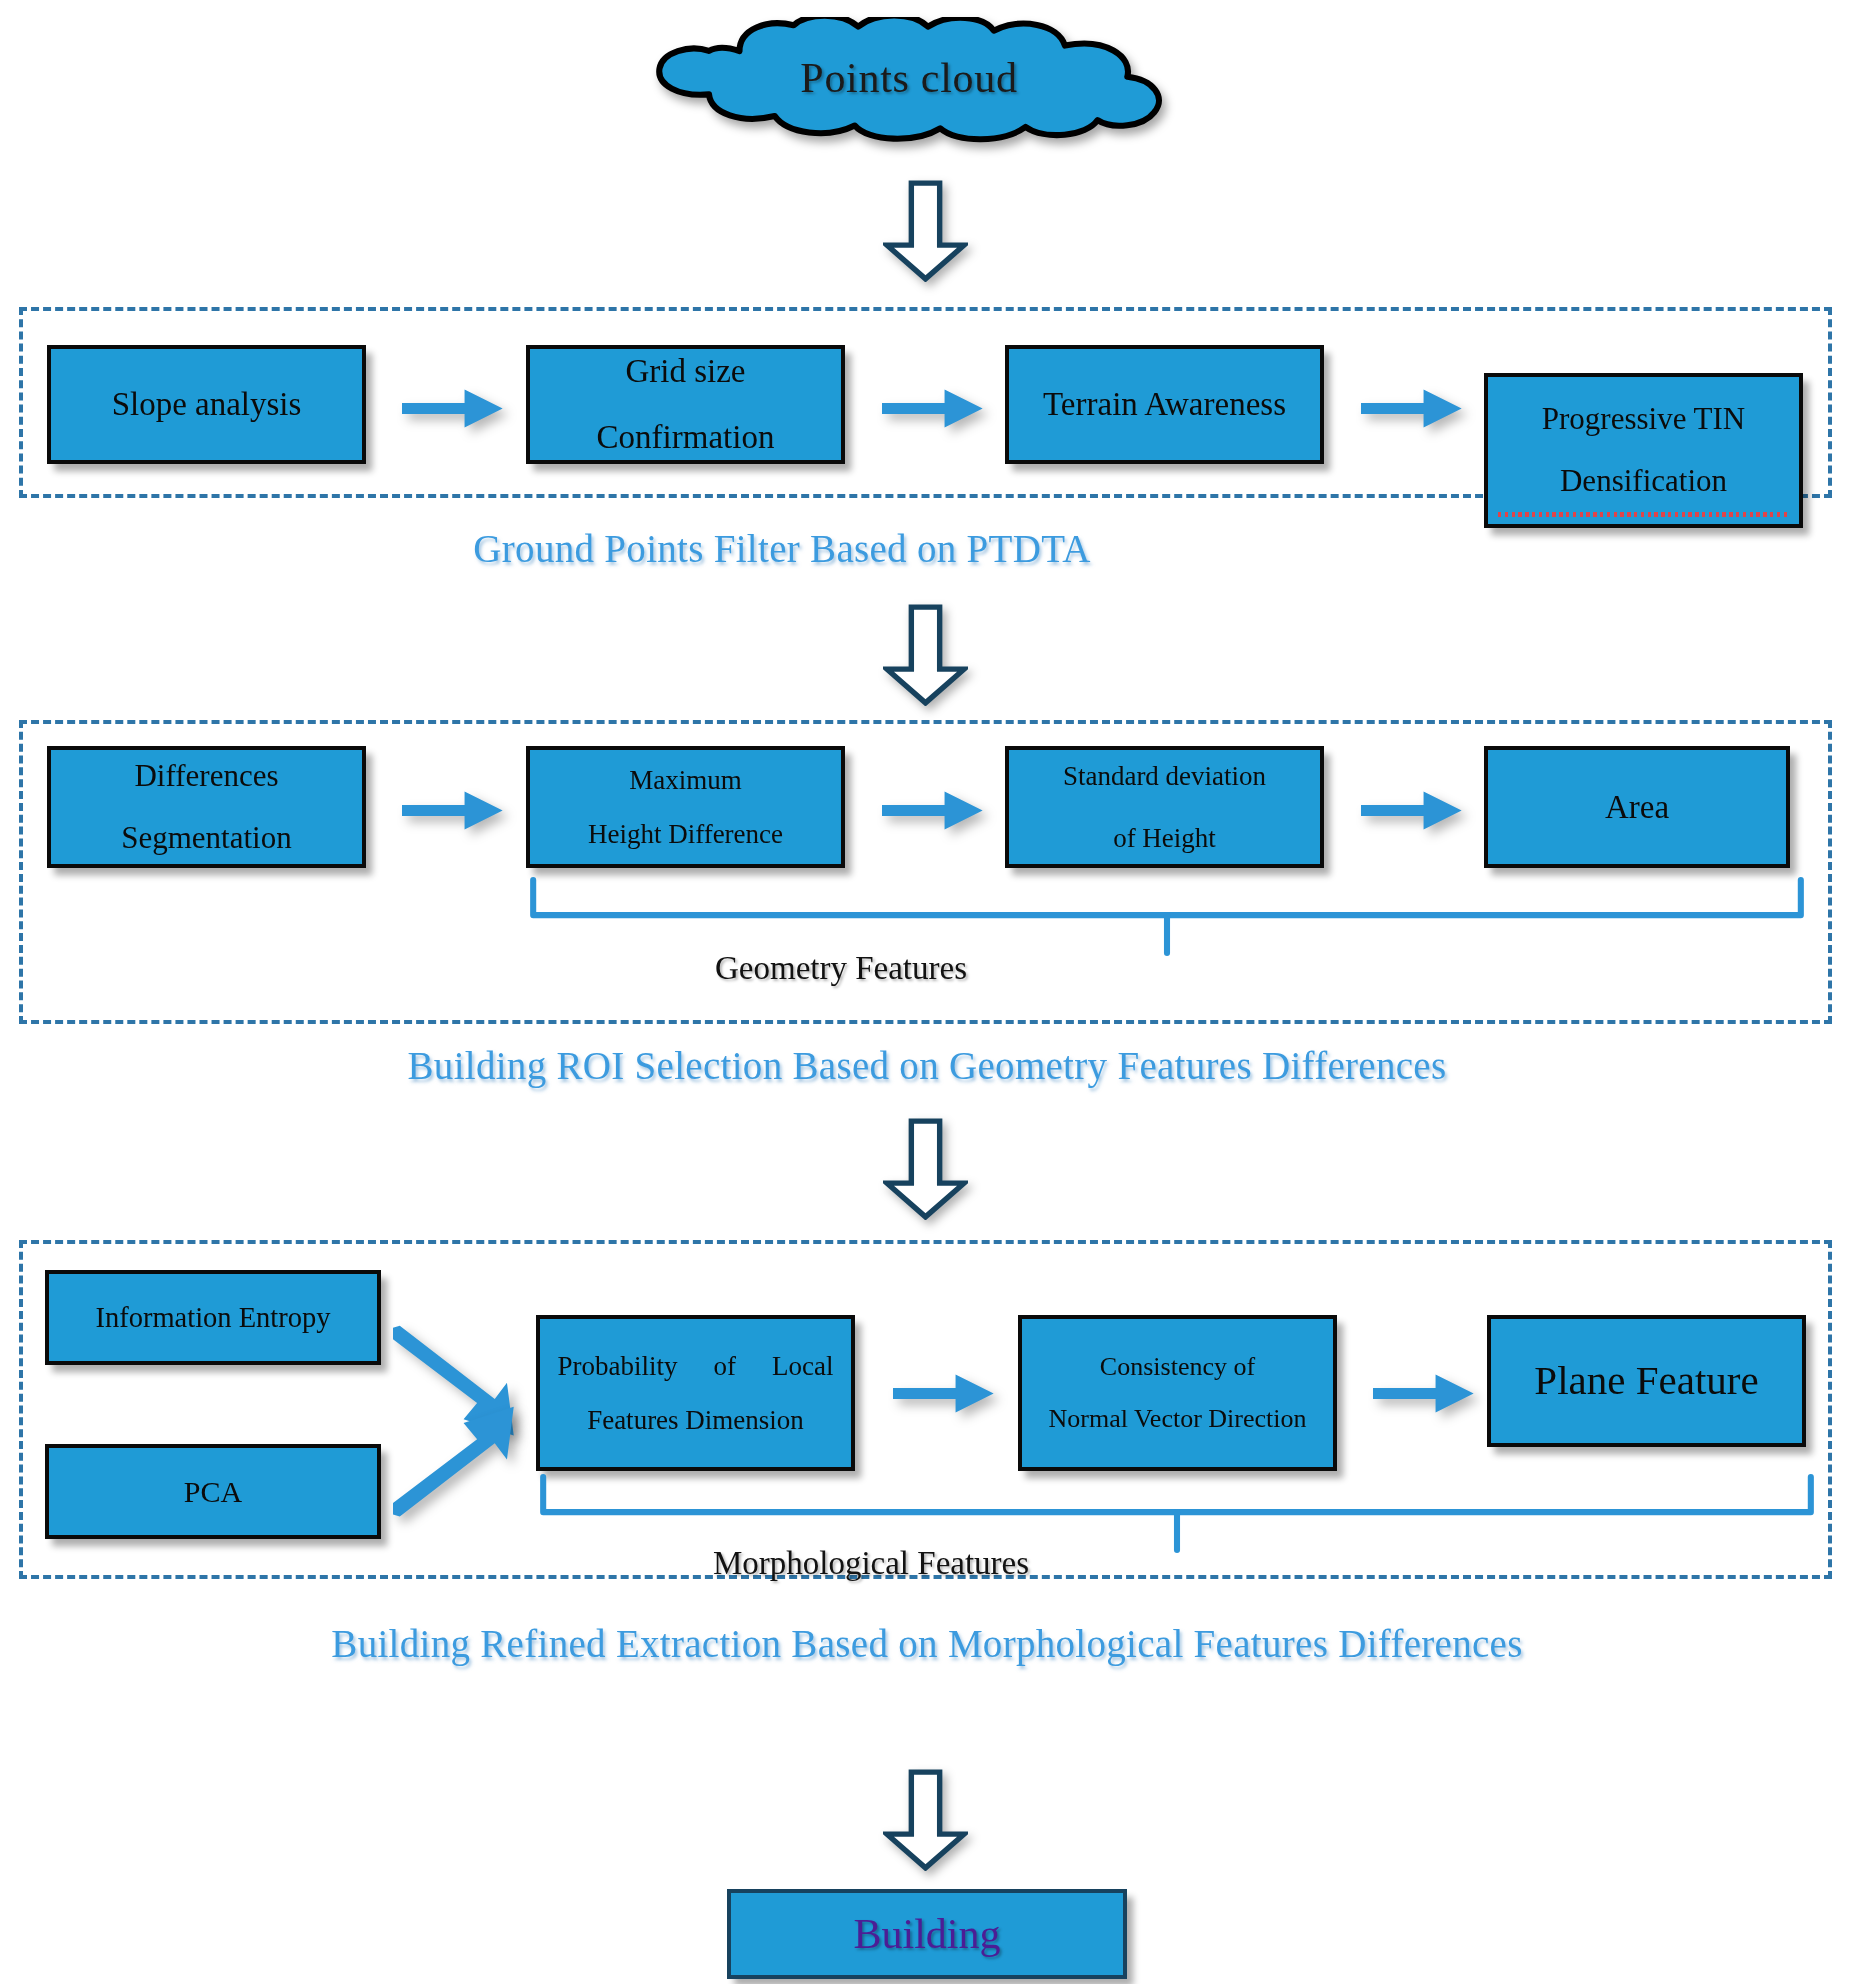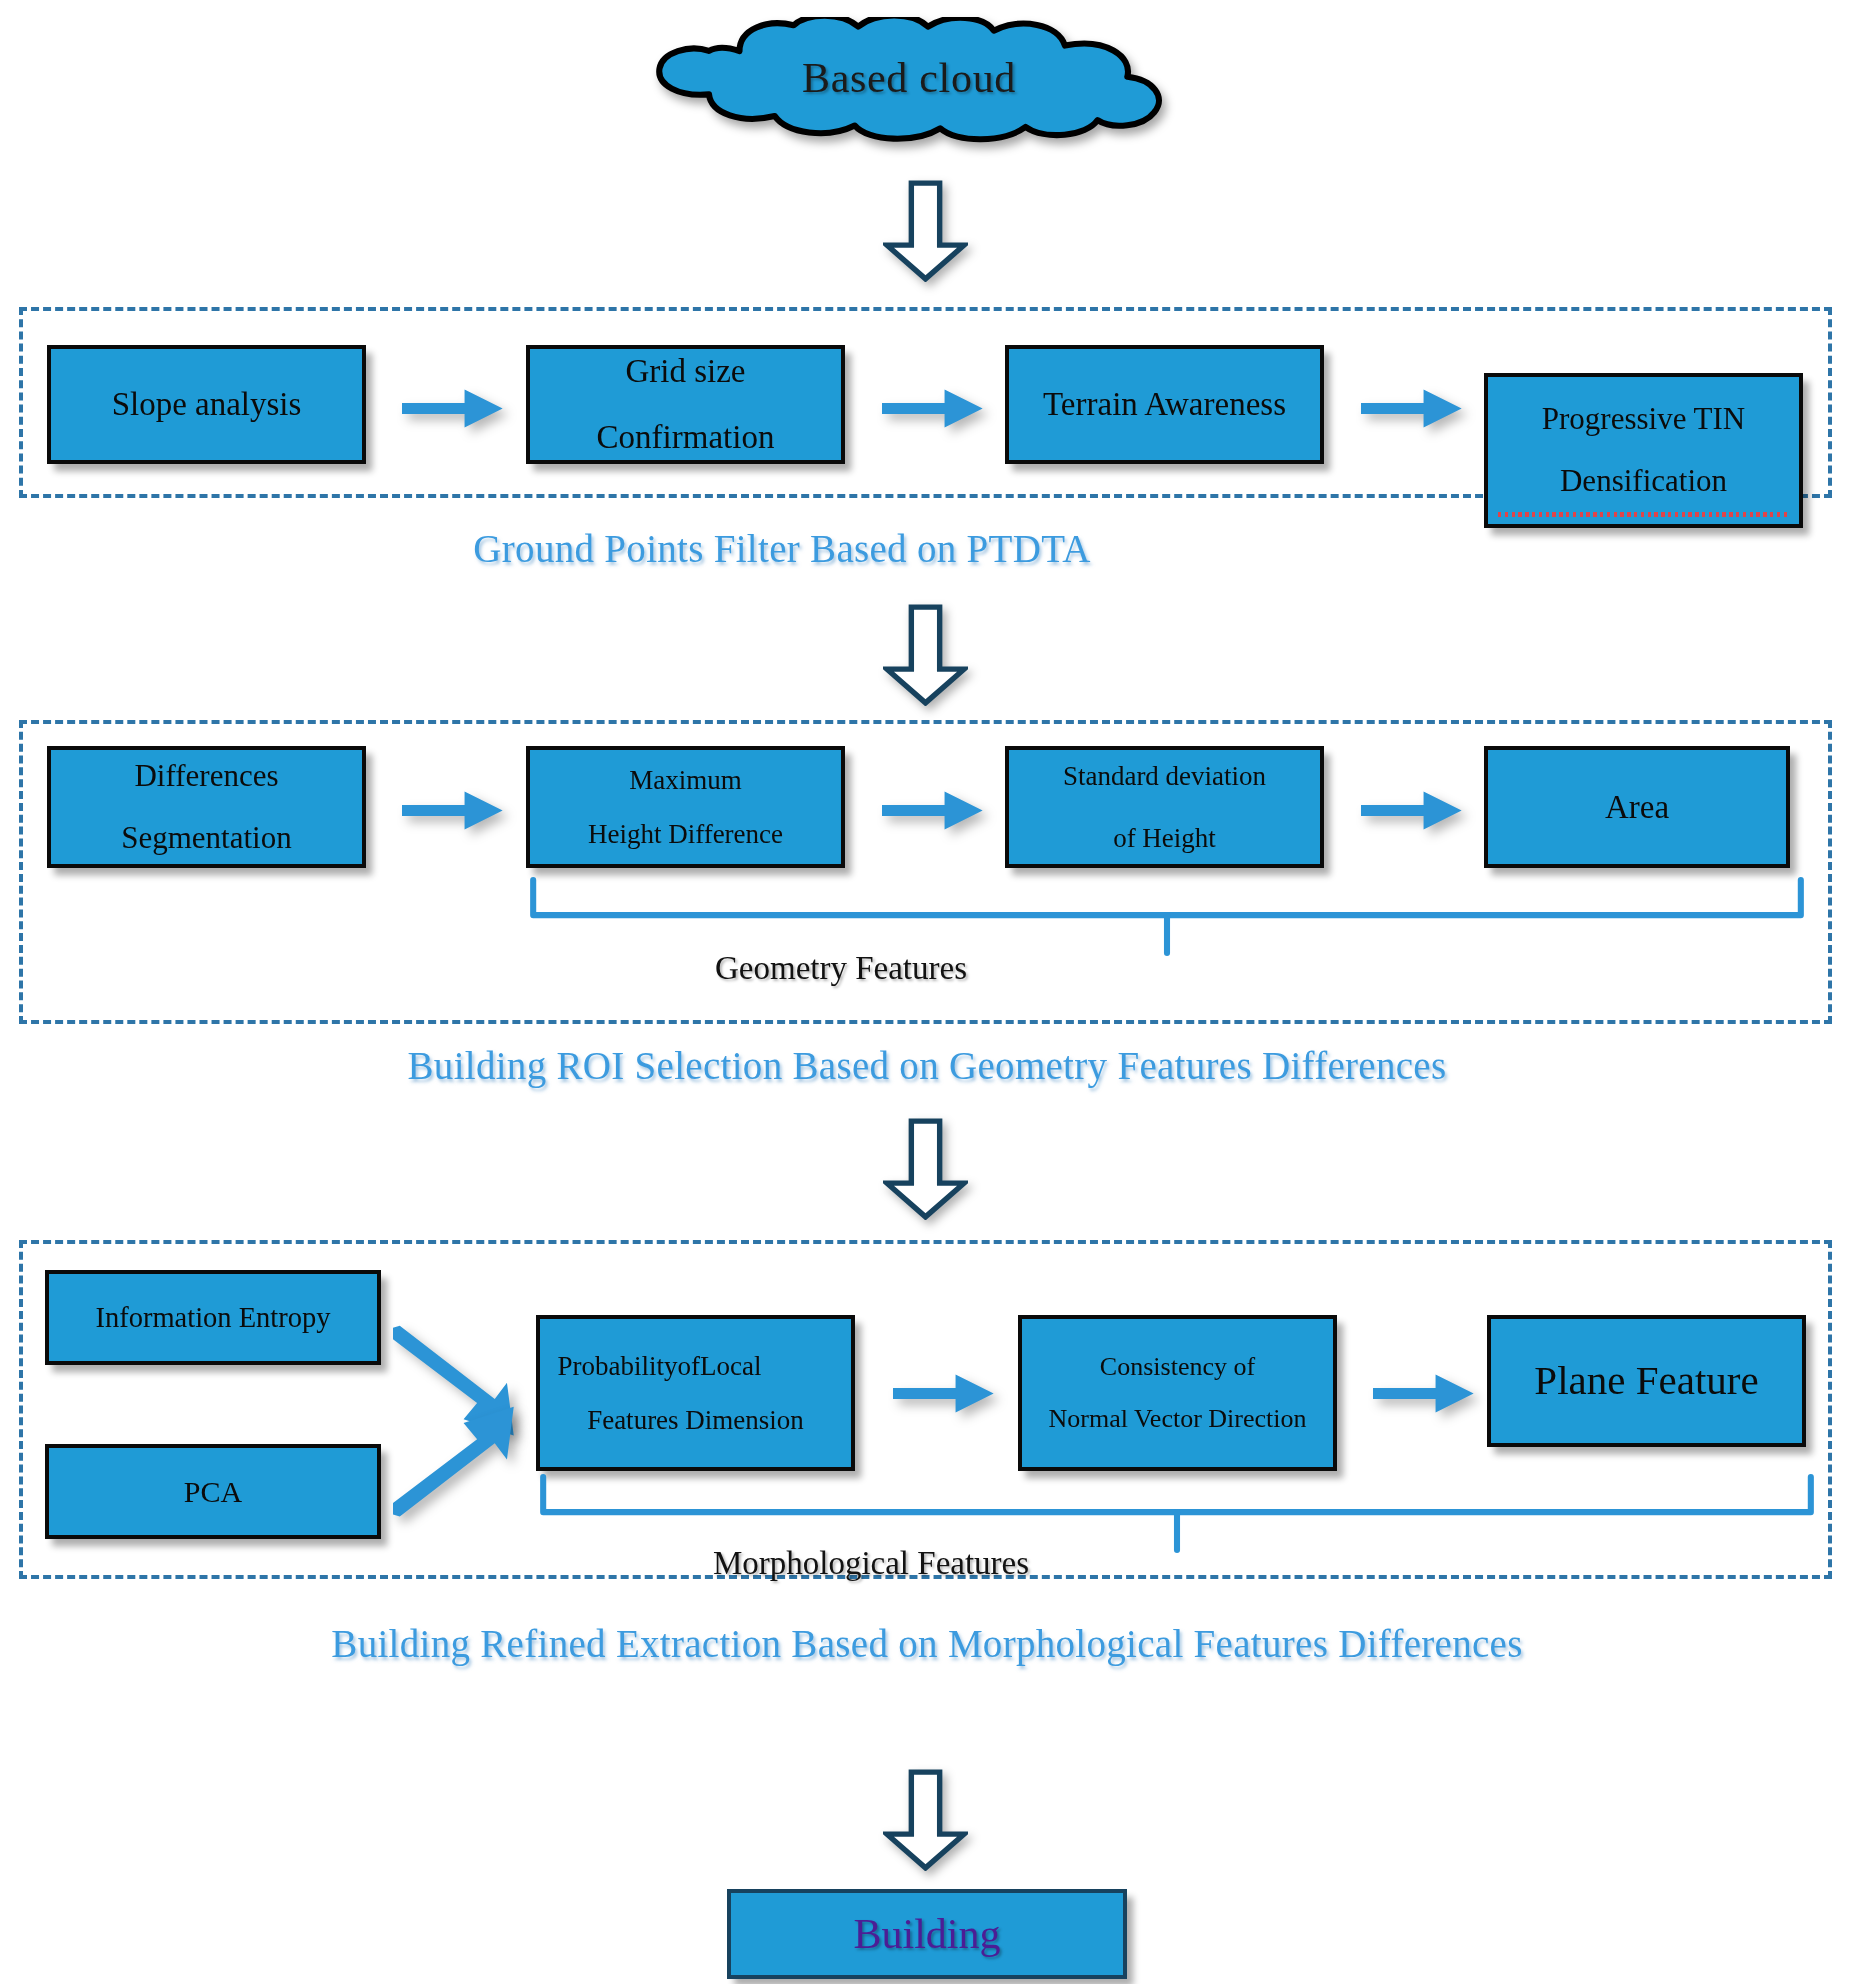--- a/index.html
+++ b/index.html
@@ -42,21 +42,21 @@
     box-shadow:6.8px 7.5px 6.8px rgba(0,0,0,.32);
     display:flex;flex-direction:column;
     align-items:center;justify-content:center;
     text-align:center;
     color:#0b0b0b;
     line-height:1.05;
   }
   .pbox .ln{display:block;width:100%;}
   .pbox.two .ln:first-child{margin-bottom:.95em;}
   .pbox.spread .ln:first-child{
-    display:flex;justify-content:flex-start;
+    display:flex;justify-content:space-between;
     padding:0 17.6px;box-sizing:border-box;
   }
   .pbox .sp{display:inline-block;}
   .wavy{
     position:absolute;left:9.5px;right:9.5px;bottom:6.8px;height:5.4px;
     background:repeating-linear-gradient(90deg,#e0444a 0 3.4px,transparent 3.4px 6.8px);
   }
 
   
   .sarrow{position:absolute;}
@@ -100,21 +100,21 @@
     <svg width="678" height="129" viewBox="0 0 1000 190" xmlns="http://www.w3.org/2000/svg" aria-hidden="true">
       <path d="M250,50 C250,18 290,2 330,12 C350,-6 400,-8 425,14
                C452,-8 505,-8 528,14 C560,-6 610,-2 625,20
                C665,0 720,10 730,42 C790,30 830,58 822,88
                C860,92 880,118 862,140 C845,162 800,166 778,152
                C762,176 700,182 672,162 C640,186 570,186 546,164
                C510,186 440,184 420,160 C380,180 320,172 302,146
                C252,158 208,142 205,114 C160,118 128,100 132,76
                C136,52 176,40 205,50 C215,44 232,44 250,50 Z" fill="#1F9BD6" stroke="#000000" stroke-width="9" stroke-linejoin="round"></path>
     </svg>
-    <div class="cloud-label">Based cloud</div>
+    <div class="cloud-label">Points cloud</div>
   </div>
 
   <div class="bigarrow" style="left:883px;top:180px;">
     <svg width="85" height="102" viewBox="0 0 126 150" xmlns="http://www.w3.org/2000/svg">
       <path d="M42,4 H84 V96 H120 L63,146 L6,96 H42 Z" fill="#ffffff" stroke="#17425E" stroke-width="8" stroke-linejoin="miter"></path>
     </svg>
   </div>
 
   <div class="group" style="left:19px;top:307px;width:1813px;height:191px;"></div>
 

